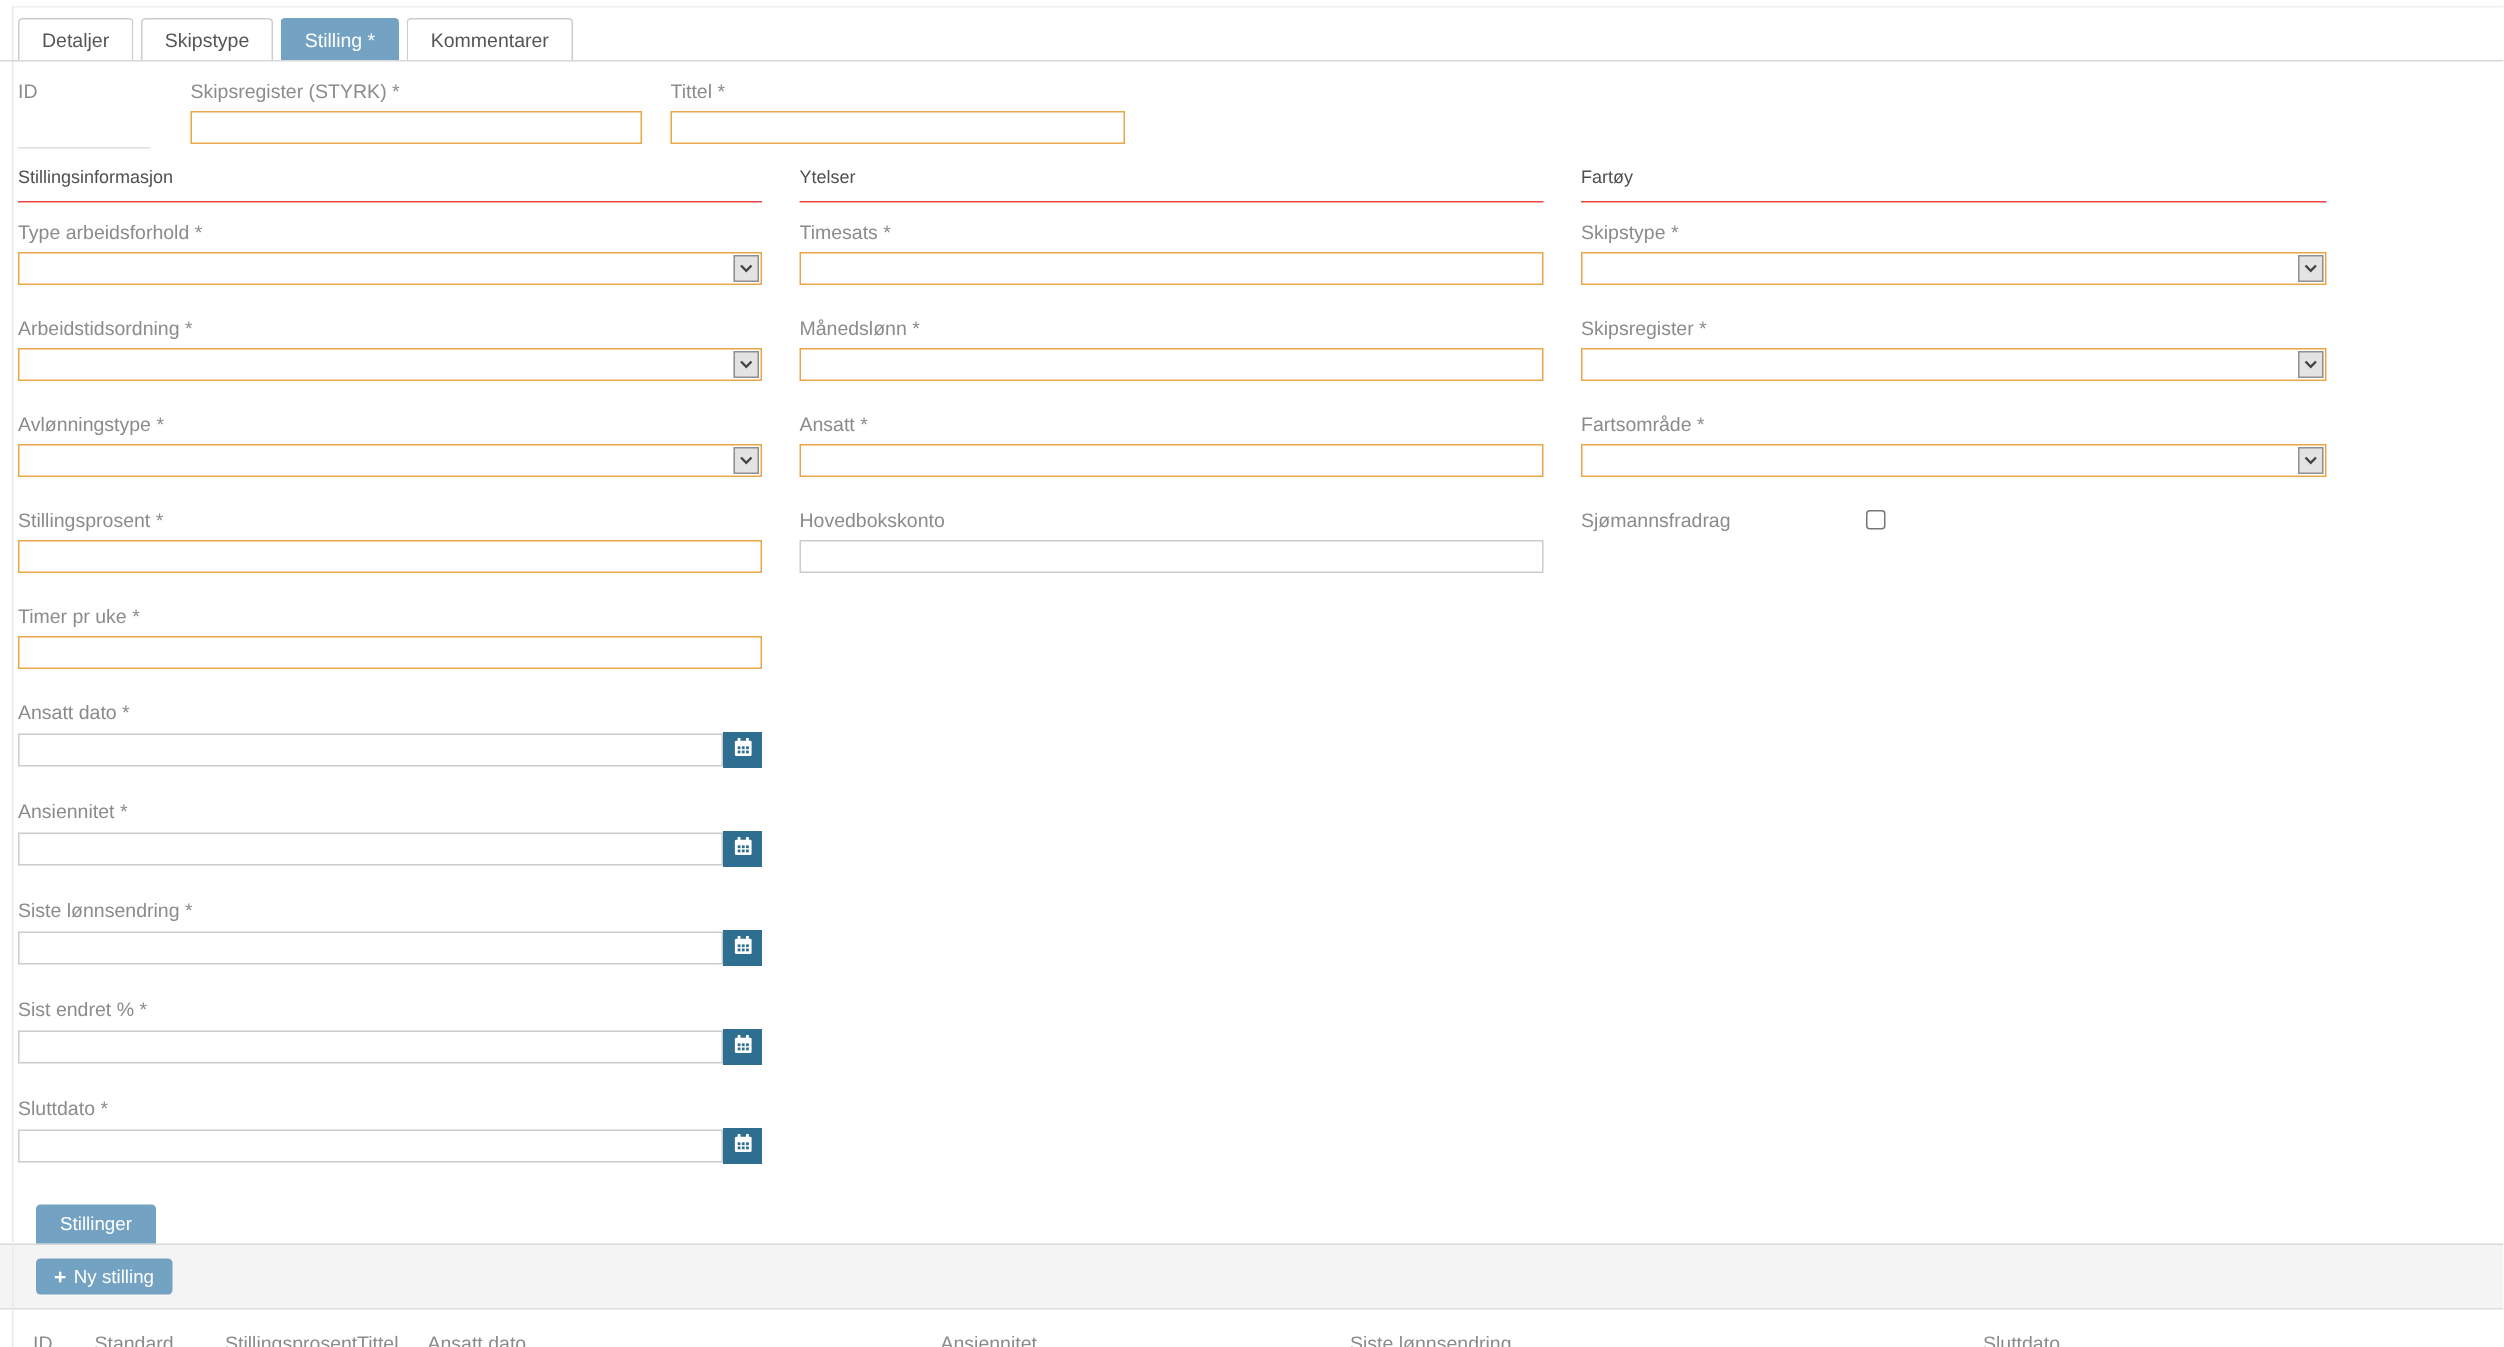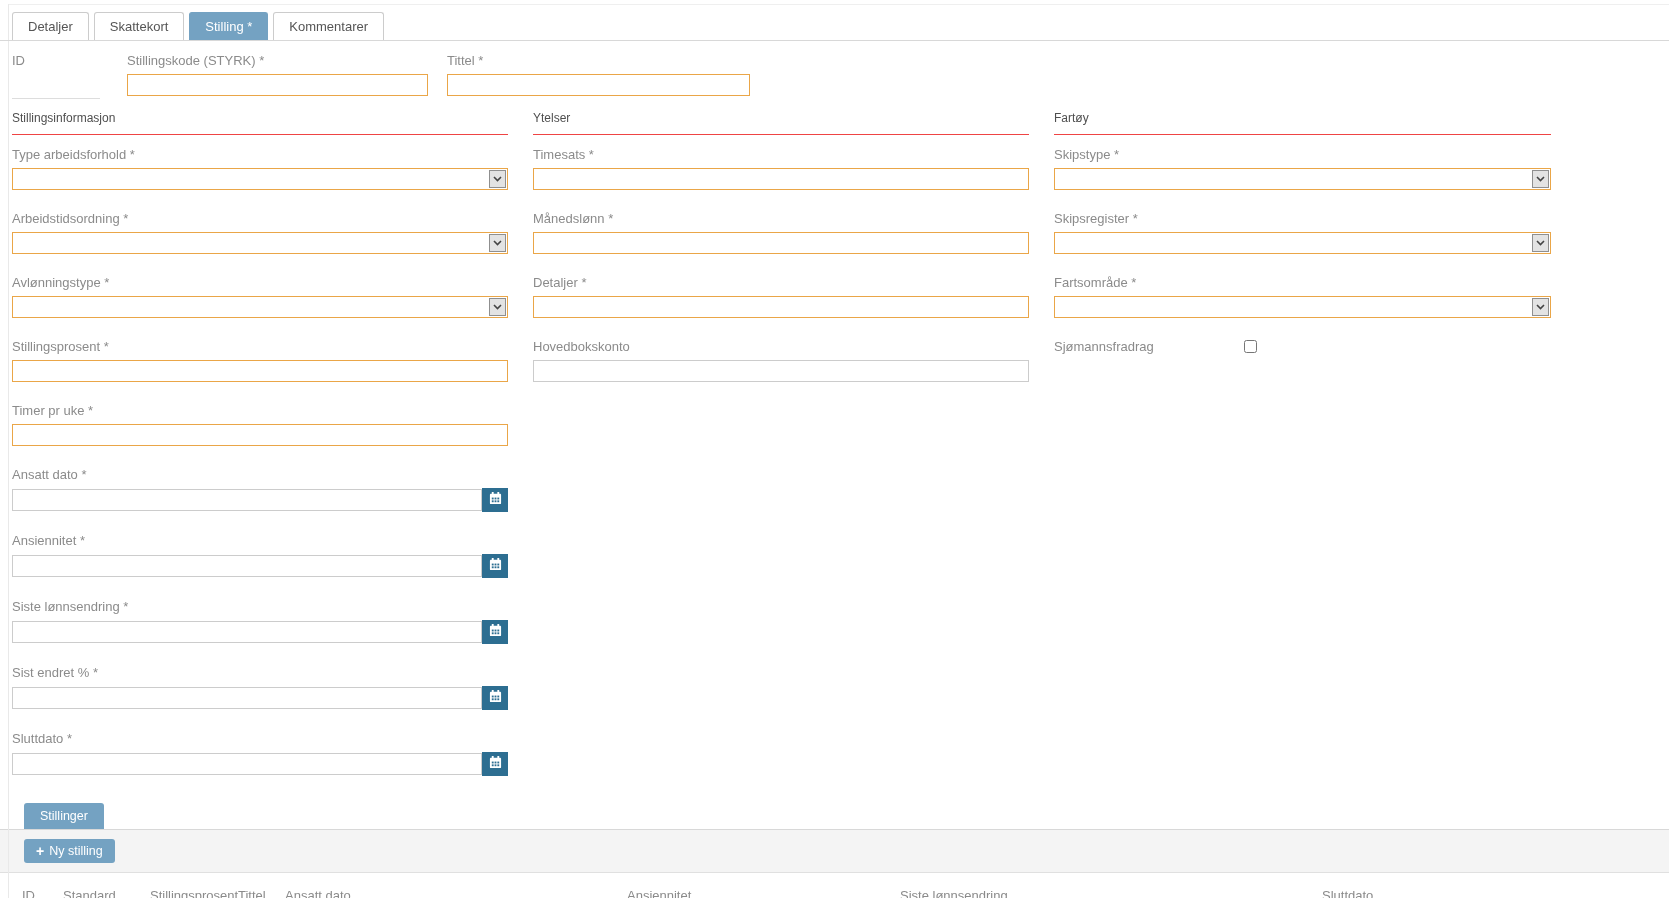--- a/index.html
+++ b/index.html
@@ -81,32 +81,32 @@
 </style>
 </head>
 <body>
 
 <div class="page">
   <div class="edge-top"></div>
   <div class="edge-left"></div>
 
   <div class="tabs">
     <div class="tab">Detaljer</div>
-    <div class="tab">Skattekort</div>
+    <div class="tab">Skipstype</div>
     <div class="tab active">Stilling *</div>
     <div class="tab">Kommentarer</div>
   </div>
 
   <div class="idrow">
     <div class="idblock">
       <span class="lbl">ID</span>
       <div class="id-underline"></div>
     </div>
     <div class="fld-sk">
-      <span class="lbl">Stillingskode (STYRK) *</span>
+      <span class="lbl">Skipsregister (STYRK) *</span>
       <input class="txt req" type="text" value="" style="">
     </div>
     <div class="fld-t">
       <span class="lbl">Tittel *</span>
       <input class="txt req" type="text" value="" style="">
     </div>
   </div>
 
   <div class="columns">
 
@@ -287,21 +287,21 @@
         <span class="lbl">Timesats *</span>
         <input class="txt req" type="text" value="" style="">
       </div>
 
       <div class="field">
         <span class="lbl">Månedslønn *</span>
         <input class="txt req" type="text" value="" style="">
       </div>
 
       <div class="field">
-        <span class="lbl">Detaljer *</span>
+        <span class="lbl">Ansatt *</span>
         <input class="txt req" type="text" value="" style="">
       </div>
 
       <div class="field">
         <span class="lbl">Hovedbokskonto</span>
         <input class="txt" type="text" value="" style="">
       </div>
     </div>
 
     <div class="col">

